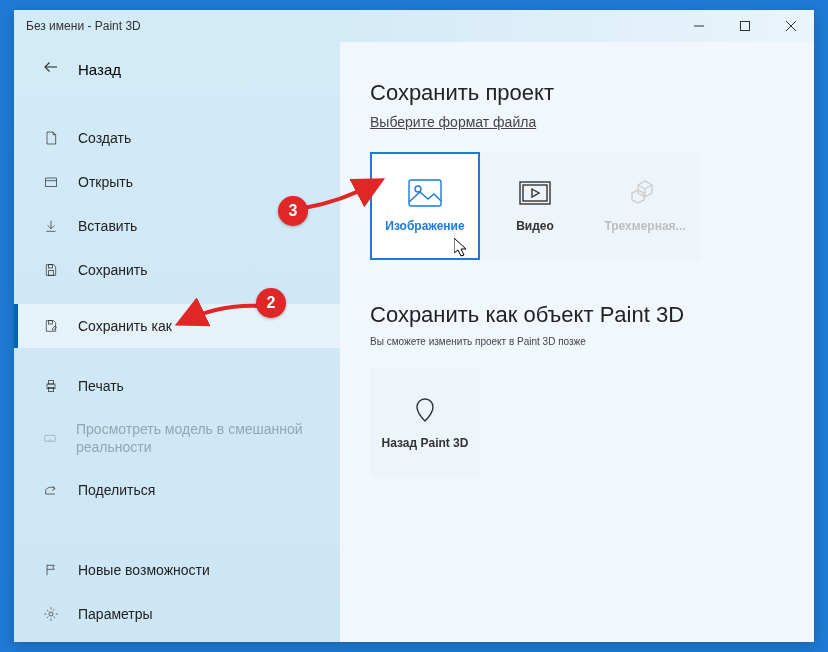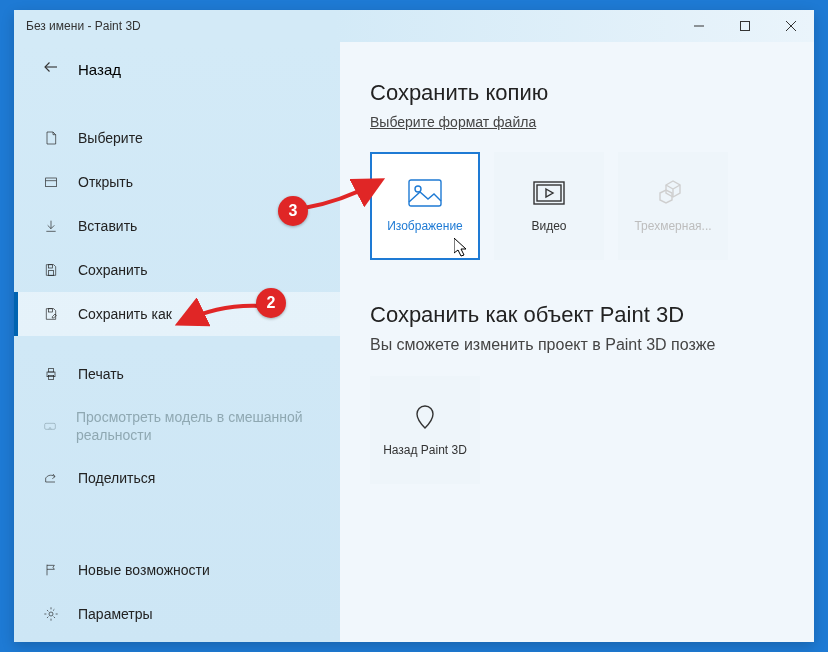--- a/index.html
+++ b/index.html
@@ -8,43 +8,43 @@
     .titlebar { height: 32px; display: flex; align-items: center; justify-content: space-between; padding: 0 0 0 12px; font-size: 12px; color: #333; background: linear-gradient(to right, #d3eaf7 0%, #d3eaf7 40%, #eaf4fb 100%); }
     .titlebar-title { font-size: 12px; }
     .window-controls { display: flex; }
     .window-controls div { width: 46px; height: 32px; display: flex; align-items: center; justify-content: center; color: #333; }
     .window-controls svg { width: 10px; height: 10px; }
     .body { flex: 1; display: flex; min-height: 0; }
     .sidebar { width: 326px; background: linear-gradient(to bottom, #d3eaf7 0%, #cde6f5 100%); display: flex; flex-direction: column; padding-top: 4px; }
     .back-row { display: flex; align-items: center; height: 46px; padding-left: 28px; gap: 18px; cursor: default; }
     .back-row svg { width: 18px; height: 18px; }
     .nav-item { display: flex; align-items: center; height: 44px; padding-left: 28px; gap: 18px; font-size: 14px; color: #222; cursor: default; position: relative; }
-    .nav-item.selected { background: rgba(255,255,255,0.45); }
+    .nav-item.selected { background: rgba(255,255,255,0.45); margin-top: 12px; }
     .nav-item.selected::before { content:""; position:absolute; left:0; top:0; bottom:0; width:4px; background:#0063b1; }
     .nav-item.disabled { color: #8fa8b2; }
     .nav-item .icon-slot { width: 18px; display:flex; align-items:center; justify-content:center; }
     .nav-item .icon-slot svg { width: 16px; height: 16px; stroke: currentColor; fill: none; }
     .spacer-top { height: 24px; }
     .spacer-flex { flex: 1; }
     .content { flex: 1; background: #f1f7fc; padding: 38px 30px 20px 30px; overflow: auto; }
     .section-title { font-size: 22px; font-weight: 400; color: #222; margin-bottom: 8px; }
     .section-sub { font-size: 14px; color: #444; margin-bottom: 22px; text-decoration: underline; }
-    .card-row { display: flex; gap: 14px; margin-bottom: 42px; }
+    .card-row { display: flex; margin-bottom: 42px; font-weight: bold; }
     .card { width: 110px; height: 108px; background: #fff; display:flex; flex-direction:column; align-items:center; justify-content:center; gap:12px; border:1px solid transparent; cursor:default; }
     .card.selected { border: 2px solid #1e7ad4; }
     .card.selected .card-label { color:#1e7ad4; }
     .card.selected .card-icon svg { stroke:#1e7ad4; }
     .card.disabled .card-label { color:#bdbdbd; }
     .card.disabled .card-icon svg { stroke:#cfcfcf; }
     .card.ghost { background:#eef5fa; }
     .card-icon { width:34px; height:28px; display:flex; align-items:center; justify-content:center; }
     .card-icon svg { width:34px; height:28px; stroke:#333; fill:none; stroke-width:1.4; }
     .card-label { font-size: 12px; color:#333; text-align:center; padding: 0 4px; white-space: nowrap; overflow:hidden; text-overflow:ellipsis; max-width:100px; }
     .section2-title { font-size: 22px; font-weight: 400; color:#222; margin-bottom:8px; }
-    .section2-sub { font-size: 16px; color:#444; margin-bottom:22px; }
+    .section2-sub { font-size: 10px; color:#444; margin-bottom:22px; }
     .annotation-badge { position:absolute; width:30px; height:30px; border-radius:50%; background:#e02626; color:#fff; font-weight:700; font-size:16px; display:flex; align-items:center; justify-content:center; box-shadow:0 1px 3px rgba(0,0,0,0.3); z-index:50; }
     .arrow-svg { position:absolute; z-index:49; pointer-events:none; }
     .cursor-pointer { position:absolute; z-index:60; }
   </style>
 </head>
 <body>
 
 <div class="window">
 
   <div class="titlebar">
@@ -83,21 +83,21 @@
       </div>
       <div class="spacer-top"></div>
 
       <div class="nav-item">
         <span class="icon-slot">
             <svg viewBox="0 0 24 24">
               <path d="M6 3h9l4 4v14H6z"></path>
               <path d="M15 3v4h4"></path>
             </svg>
           </span>
-        <span>Выберите</span>
+        <span>Создать</span>
       </div>
       <div class="nav-item">
         <span class="icon-slot">
             <svg viewBox="0 0 24 24">
               <rect x="4" y="6" width="16" height="13"></rect>
               <line x1="4" y1="10" x2="20" y2="10"></line>
             </svg>
           </span>
         <span>Открыть</span>
       </div>
@@ -180,21 +180,21 @@
               <circle cx="12" cy="12" r="3"></circle>
               <path d="M12 2v3m0 14v3m10-10h-3M5 12H2m15.07-7.07l-2.12 2.12M8.05 15.95l-2.12 2.12m12.14 0l-2.12-2.12M8.05 8.05L5.93 5.93"></path>
             </svg>
           </span>
         <span>Параметры</span>
       </div>
       <div style="height:6px;"></div>
     </div>
 
     <div class="content">
-      <div class="section-title">Сохранить копию</div>
+      <div class="section-title">Сохранить проект</div>
       <div class="section-sub">Выберите формат файла</div>
 
       <div class="card-row">
         <div class="card selected">
           <span class="card-icon">
               <svg viewBox="0 0 34 28">
                 <rect x="1" y="1" width="32" height="26" rx="2"></rect>
                 <circle cx="10" cy="10" r="3"></circle>
                 <polyline points="1,23 12,13 20,20 26,15 33,22"></polyline>
               </svg>

